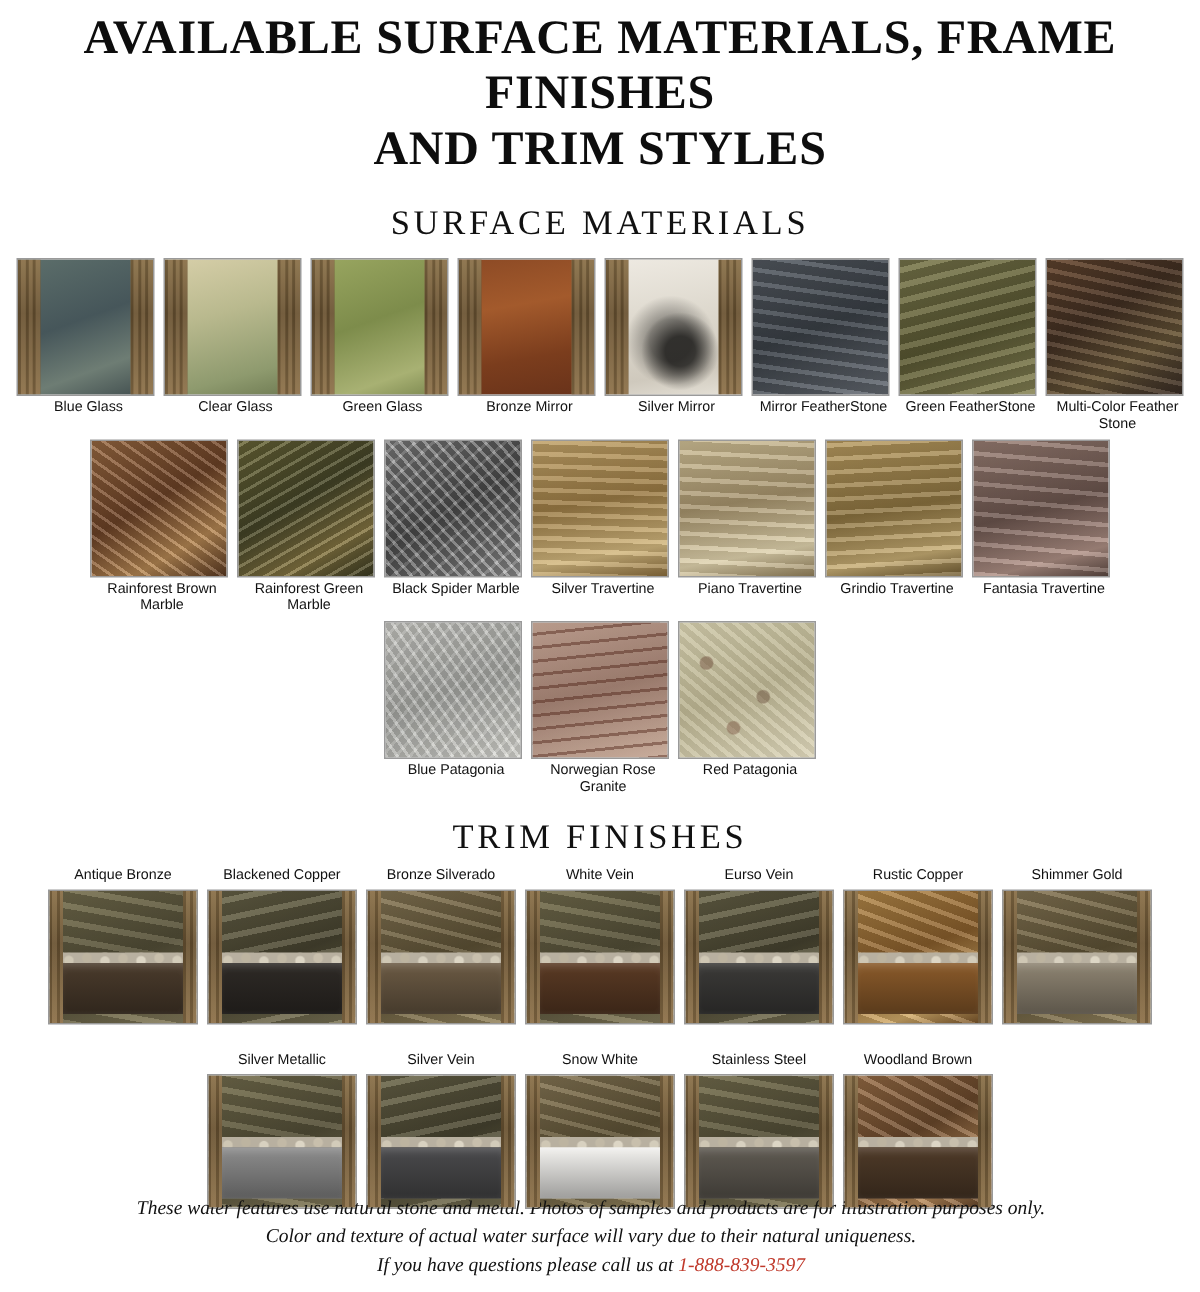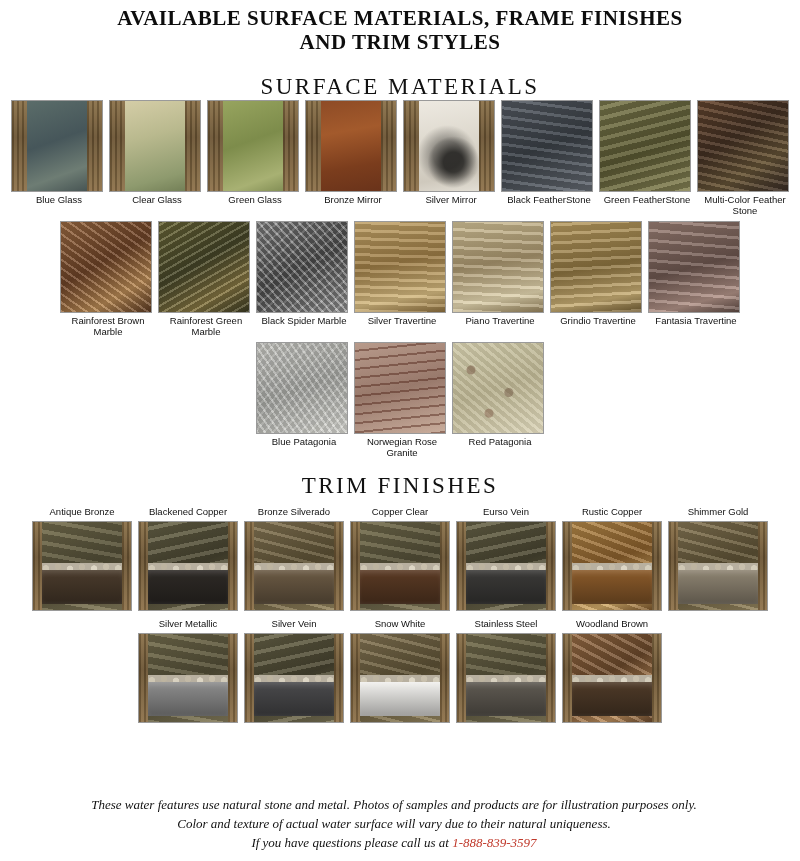--- a/index.html
+++ b/index.html
@@ -20,39 +20,39 @@
     width: 800px;
     height: 861px;
     position: relative;
     box-sizing: border-box;
   }
 
   
   .main-title {
     font-family: "Liberation Serif", serif;
     font-weight: bold;
-    font-size: 21px;
+    font-size: 32px;
     letter-spacing: 0.5px;
     text-align: center;
     line-height: 1.15;
     padding-top: 6px;
     color: #0d0d0d;
     text-transform: uppercase;
   }
   .main-title .line2 { display:block; }
 
   .section-title {
     font-family: "Liberation Serif", serif;
     font-size: 23px;
     letter-spacing: 2.5px;
     text-align: center;
     color: #111;
     text-transform: uppercase;
   }
-  #surface-title { margin-top: 20px; }
+  #surface-title { margin-top: 20px; margin-bottom: 10px; }
   #trim-title { margin-top: 14px; margin-bottom: 8px; }
 
   
   .swatch-row {
     display: flex;
     justify-content: center;
     align-items: flex-start;
     gap: 6px;
     margin-bottom: 4px;
   }
@@ -77,21 +77,21 @@
     color: #111;
     width: 96px;
   }
 
   
   .trim-row {
     display: flex;
     justify-content: center;
     align-items: flex-end;
     gap: 6px;
-    margin-bottom: 8px;
+    margin-bottom: 19px;
   }
   .trim {
     width: 100px;
     display: flex;
     flex-direction: column;
     align-items: center;
   }
   .trim .caption {
     font-size: 9.5px;
     line-height: 1.15;
@@ -311,21 +311,21 @@
         <div class="swatch">
           <div class="tile t-bronze-mirror wood-frame"></div>
           <div class="caption">Bronze Mirror</div>
         </div>
         <div class="swatch">
           <div class="tile t-silver-mirror wood-frame"></div>
           <div class="caption">Silver Mirror</div>
         </div>
         <div class="swatch">
           <div class="tile t-black-feather"></div>
-          <div class="caption">Black FeatherStone</div>
+          <div class="caption">Mirror FeatherStone</div>
         </div>
         <div class="swatch">
           <div class="tile t-green-feather"></div>
           <div class="caption">Green FeatherStone</div>
         </div>
         <div class="swatch">
           <div class="tile t-multi-feather"></div>
           <div class="caption">Multi-Color Feather Stone</div>
         </div>
       </div>
@@ -402,21 +402,21 @@
           <div class="caption">Bronze Silverado</div>
           <div class="tile">
             <div class="wall-stone variant-c"></div>
             <div class="pebbles"></div>
             <div class="basin" style="background: linear-gradient(rgb(107, 90, 68), rgba(0, 0, 0, 0.35)) rgb(107, 90, 68); box-shadow: rgba(255, 255, 255, 0.18) 0px 2px 6px inset;"></div>
             <div class="wood-edge-l"></div>
             <div class="wood-edge-r"></div>
           </div>
         </div>
         <div class="trim">
-          <div class="caption">Copper Clear</div>
+          <div class="caption">White Vein</div>
           <div class="tile">
             <div class="wall-stone "></div>
             <div class="pebbles"></div>
             <div class="basin" style="background: linear-gradient(rgb(90, 58, 36), rgba(0, 0, 0, 0.35)) rgb(90, 58, 36); box-shadow: rgba(255, 255, 255, 0.18) 0px 2px 6px inset;"></div>
             <div class="wood-edge-l"></div>
             <div class="wood-edge-r"></div>
           </div>
         </div>
         <div class="trim">
           <div class="caption">Eurso Vein</div>

